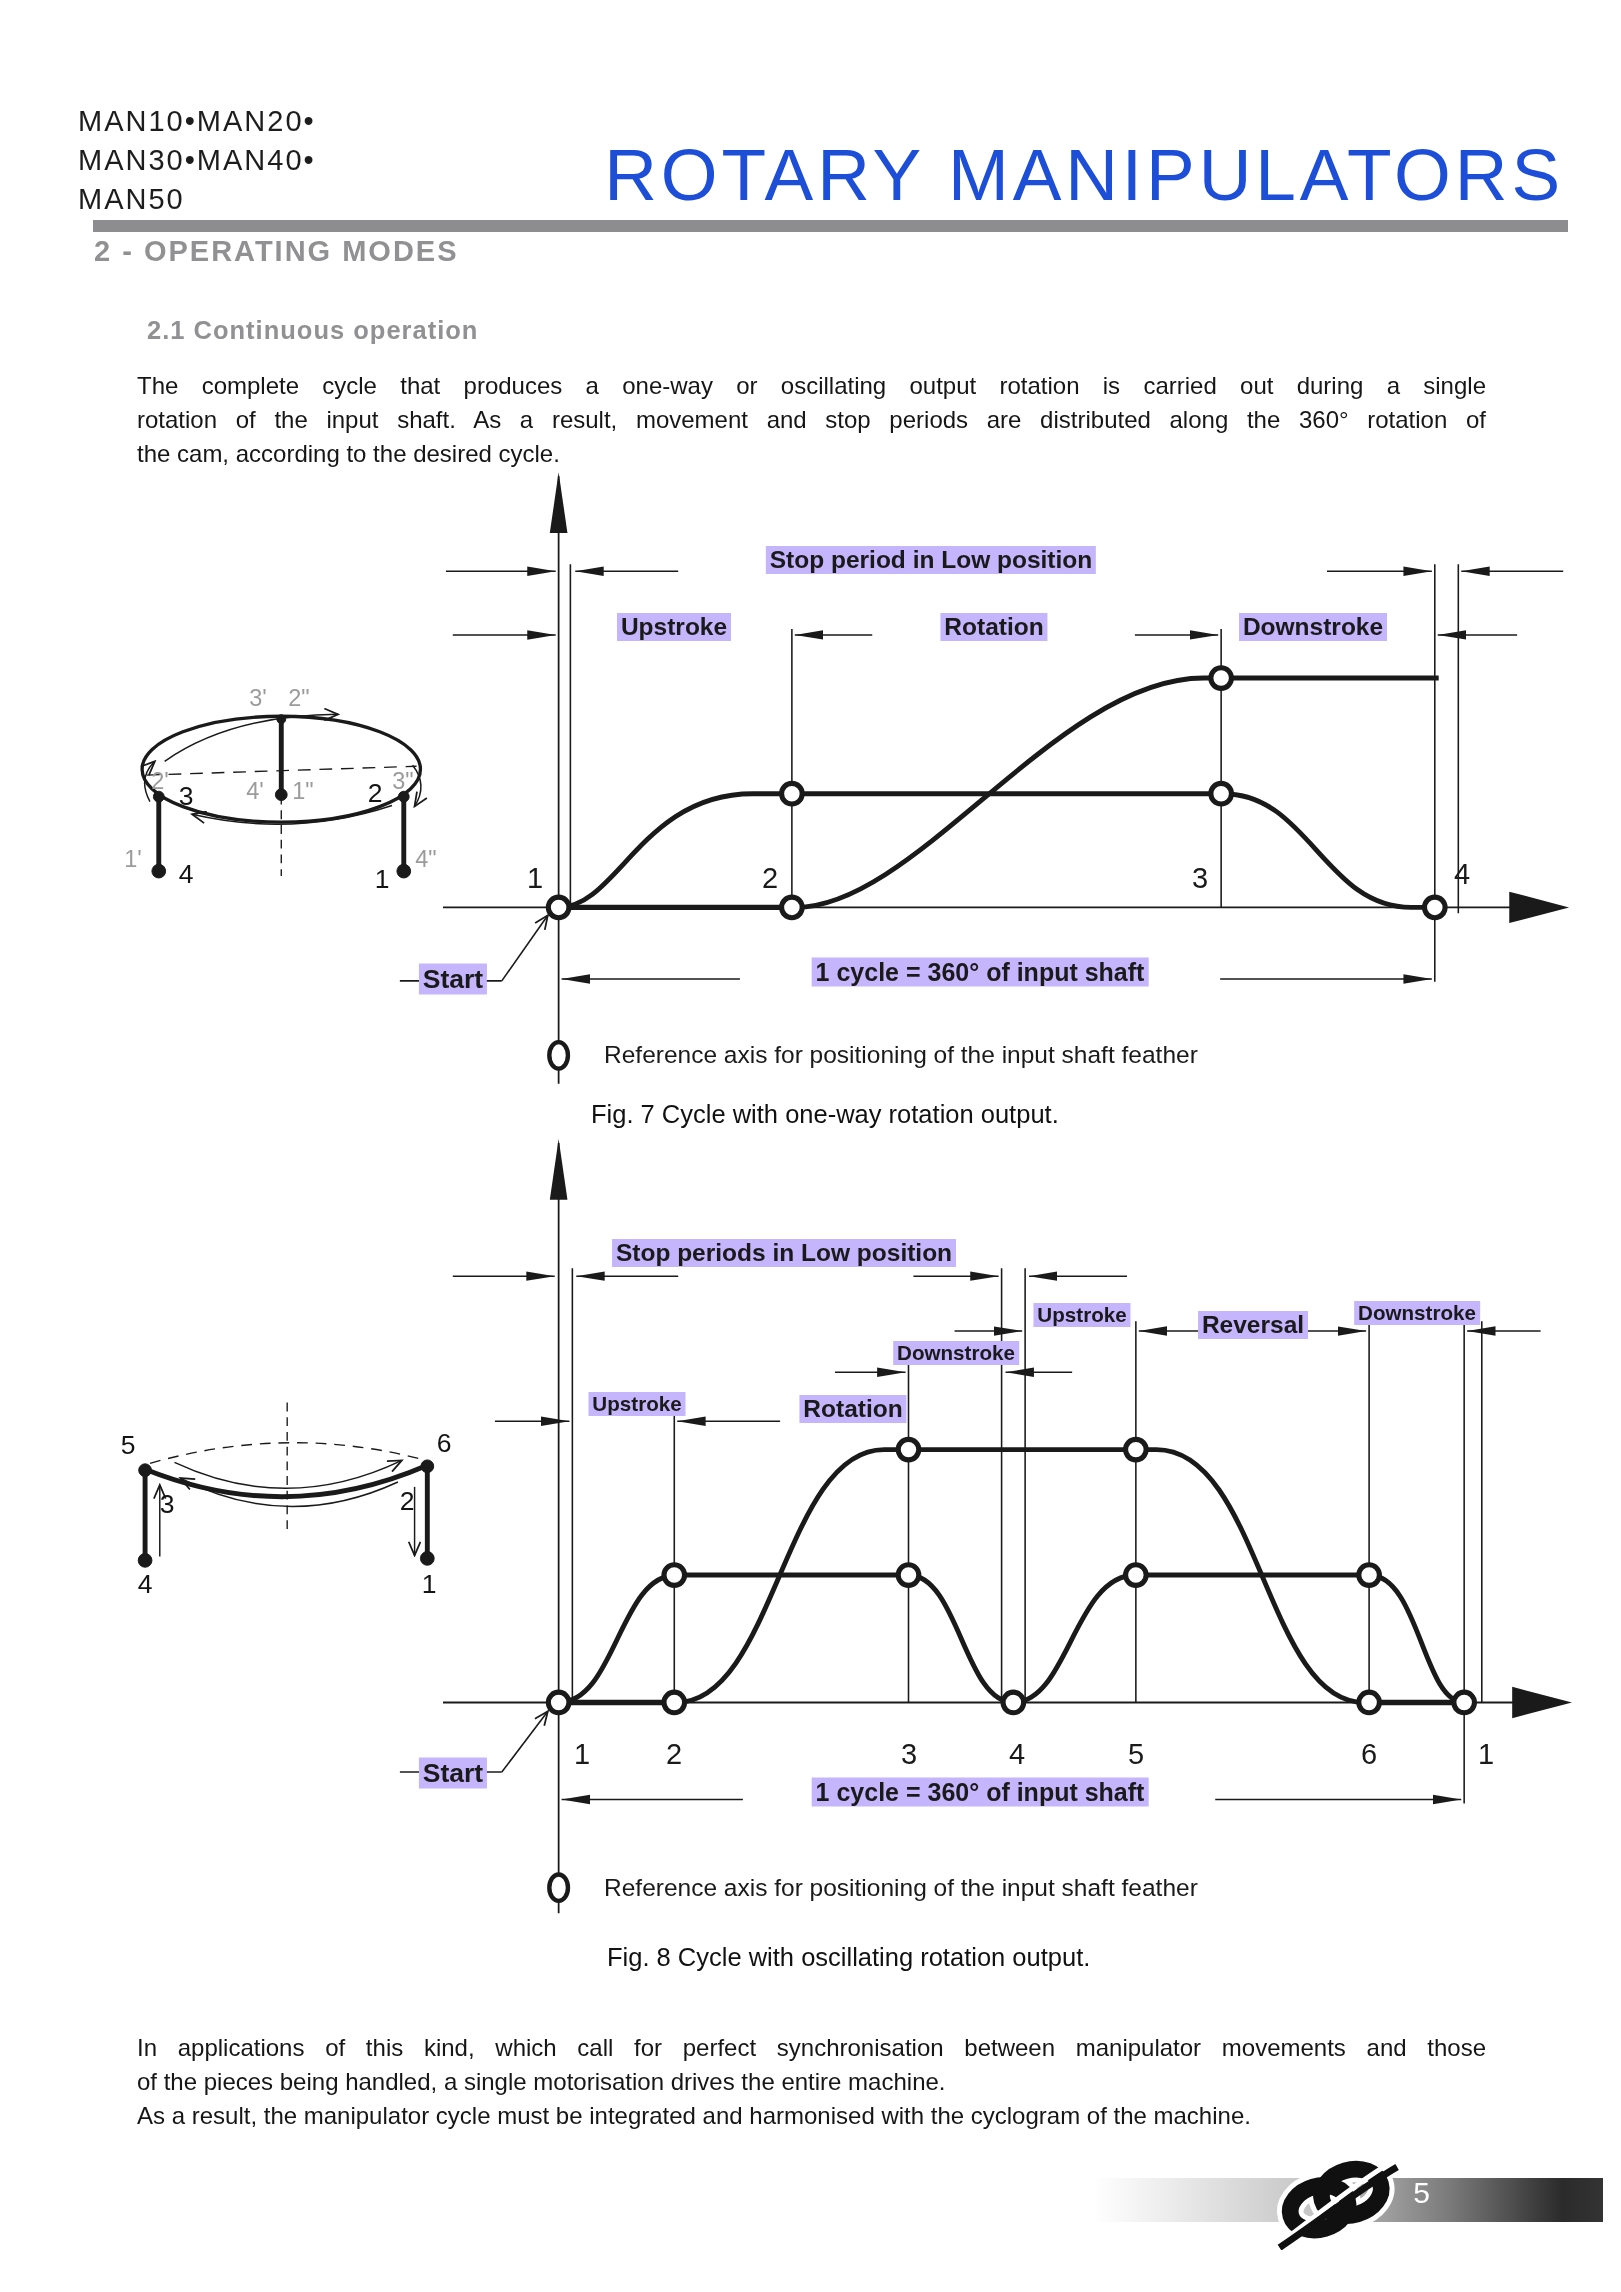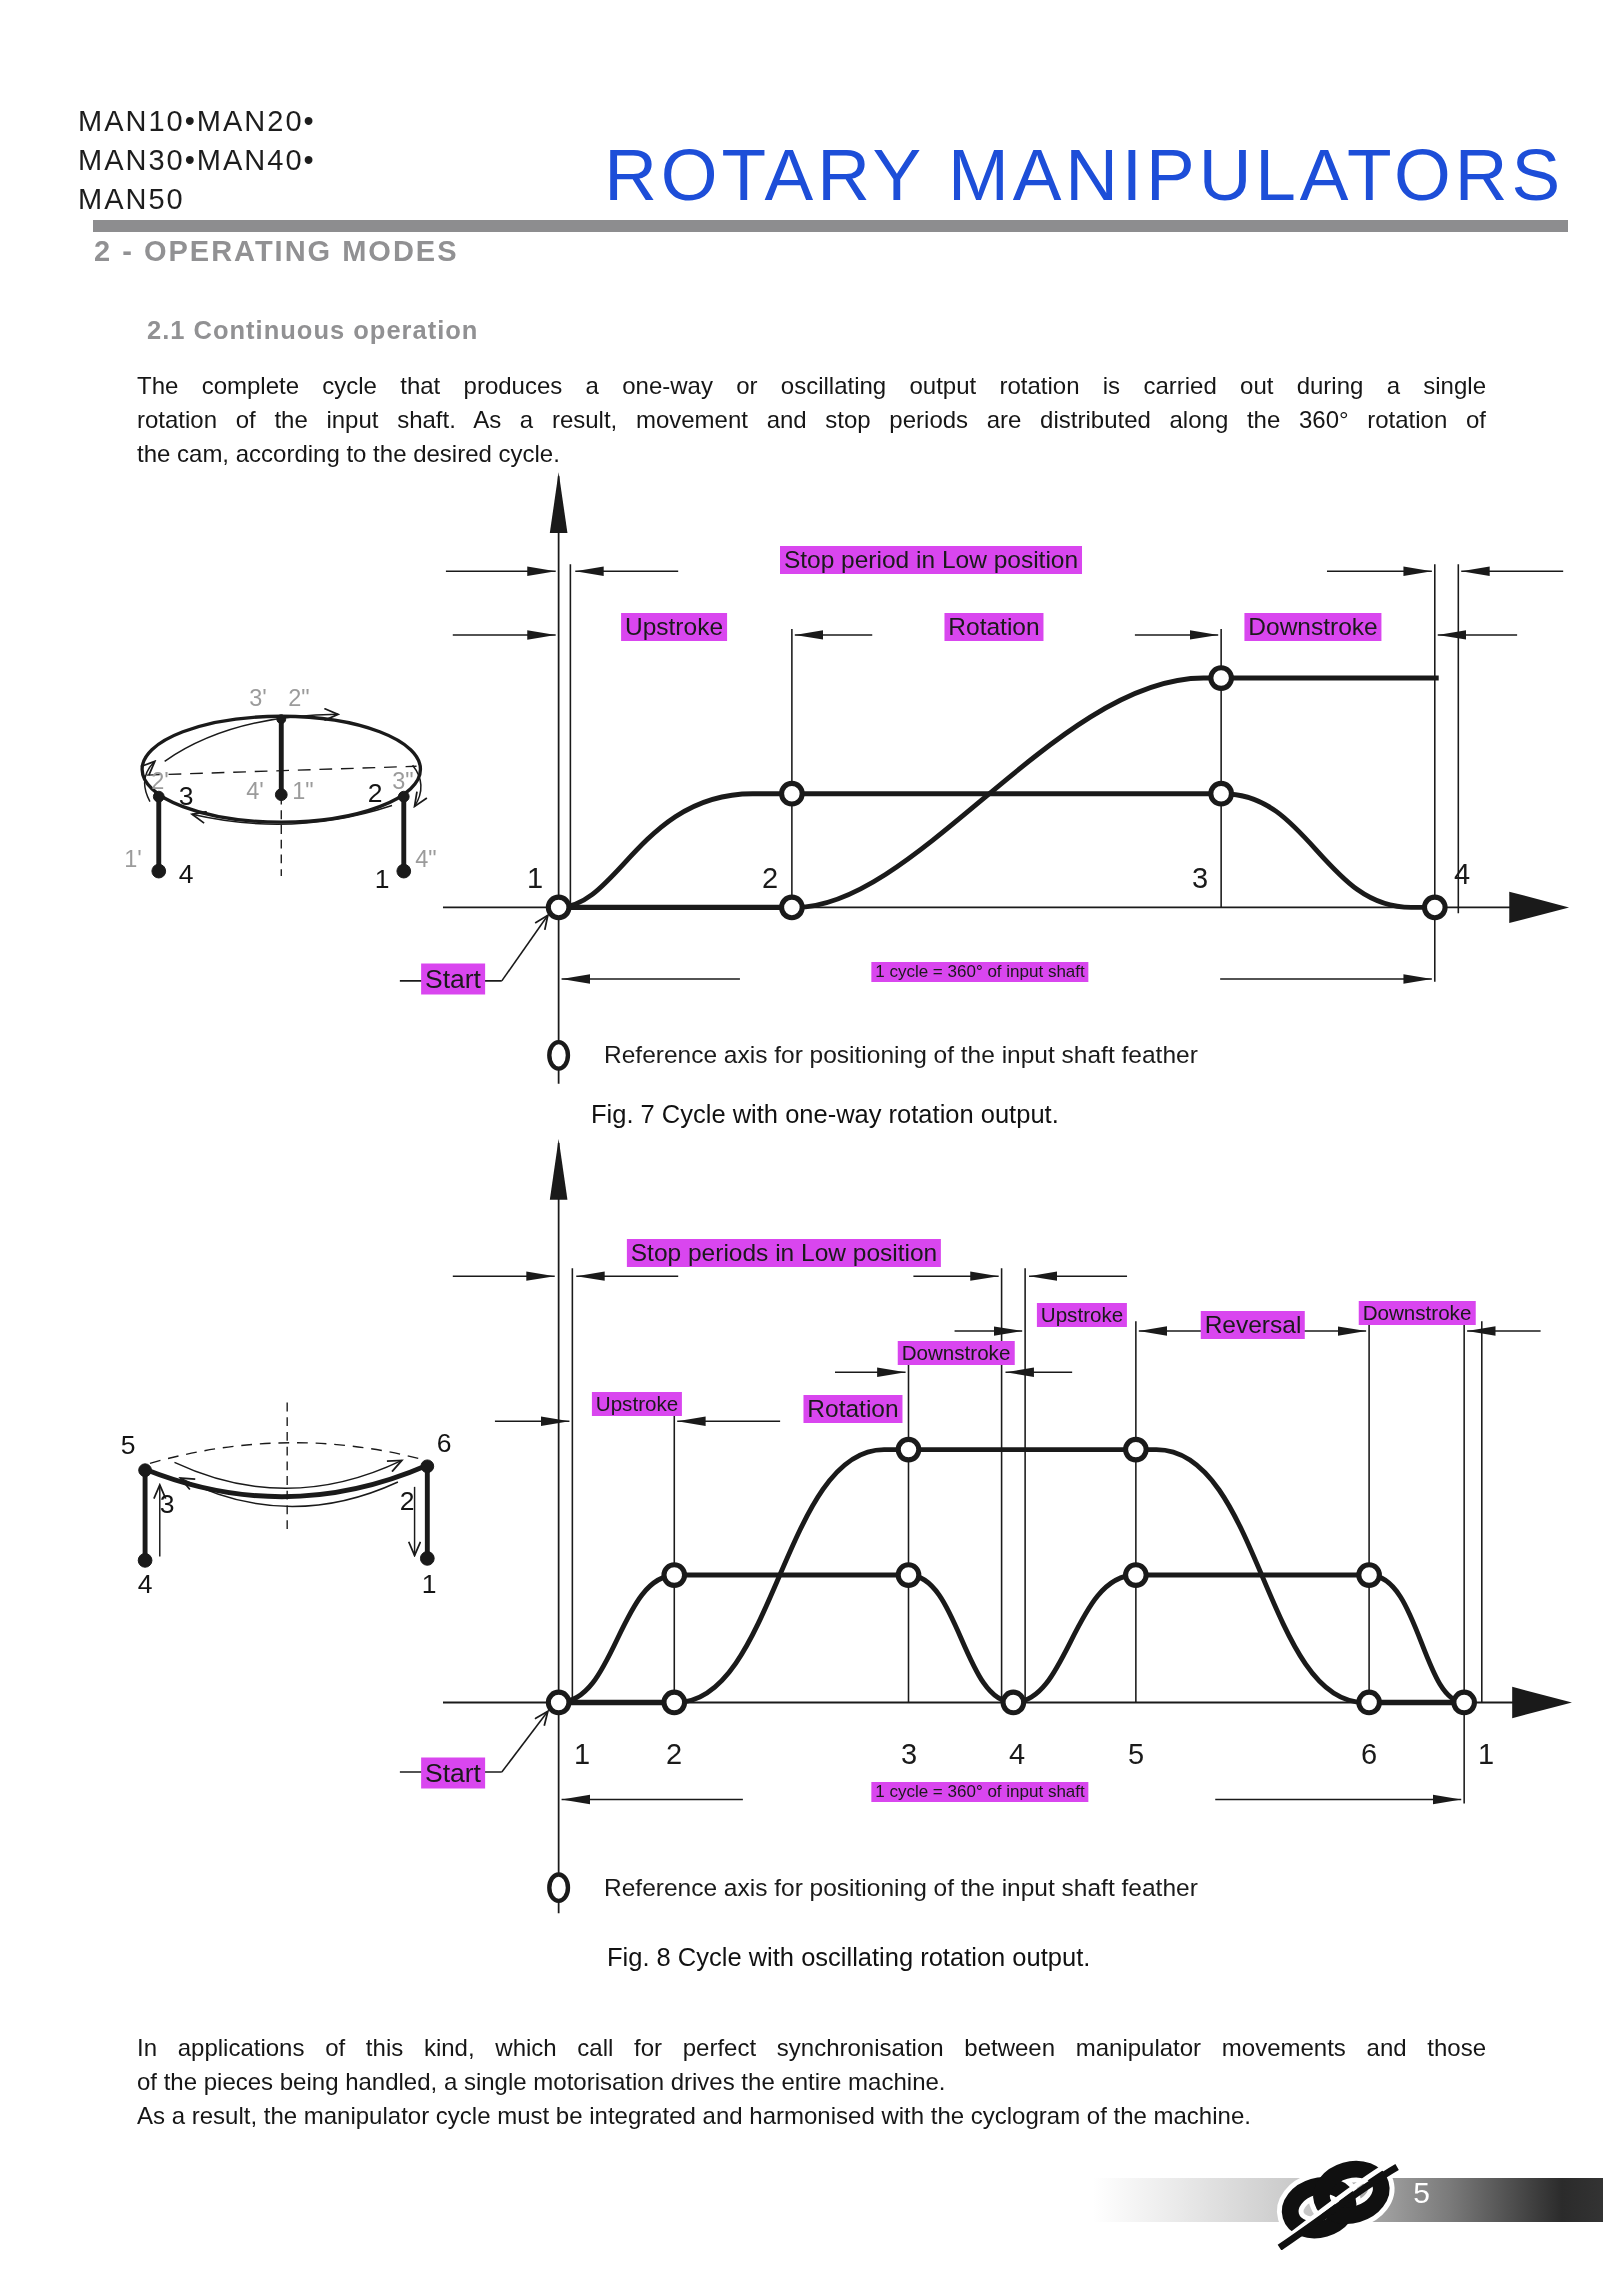--- a/index.html
+++ b/index.html
@@ -14,28 +14,28 @@
   #subsection-title{left:147px;top:316px;font-size:25.5px;font-weight:bold;letter-spacing:1px;color:#919193;}
   
   .para{width:1349px;font-size:24px;line-height:34px;color:#161616;}
   #intro{left:137px;top:369px;}
   #closing{left:137px;top:2031px;}
   .jline{text-align:justify;text-align-last:justify;}
   
   .fig{left:0;top:0;width:1621px;}
   .fig svg{position:absolute;left:0;top:0;}
   .lbl{position:absolute;transform:translate(-50%,-50%);white-space:nowrap;font-size:24.5px;
-       background:#d946ef;padding:0 3.9px;}
+       background:#c4b5fd;padding:0 3.9px;font-weight:bold;}
   .lbl-sm{font-size:20.6px;}
   .tick{position:absolute;transform:translate(-50%,-50%);font-size:29px;}
   .lal{position:absolute;transform:translateY(-50%);white-space:nowrap;}
   .ref-text{font-size:24.5px;}
   .fig-caption{font-size:25.5px;color:#111;}
   .start-lbl{font-size:26.5px;margin-top:20px;}
-  .cycle-lbl{font-size:17px;}
+  .cycle-lbl{font-size:25px;}
   .cam-g{position:absolute;transform:translate(-50%,-50%);font-size:23.5px;color:#9b9b9b;}
   .cam-b{position:absolute;transform:translate(-50%,-50%);font-size:26.5px;color:#141414;}
   
   #footer-bar{left:1093px;top:2178px;width:510px;height:44px;
      background:linear-gradient(90deg,#ffffff 0%,#ececec 15%,#c2c2c2 45%,#7a7a7a 70%,#2b2b2b 92%,#333 100%);}
   #page-number{left:1404px;top:2176px;width:35px;text-align:center;font-size:30px;color:#ffffff;}
   #footer-logo{left:1257px;top:2152px;}
 </style>
 </head>
 <body>

